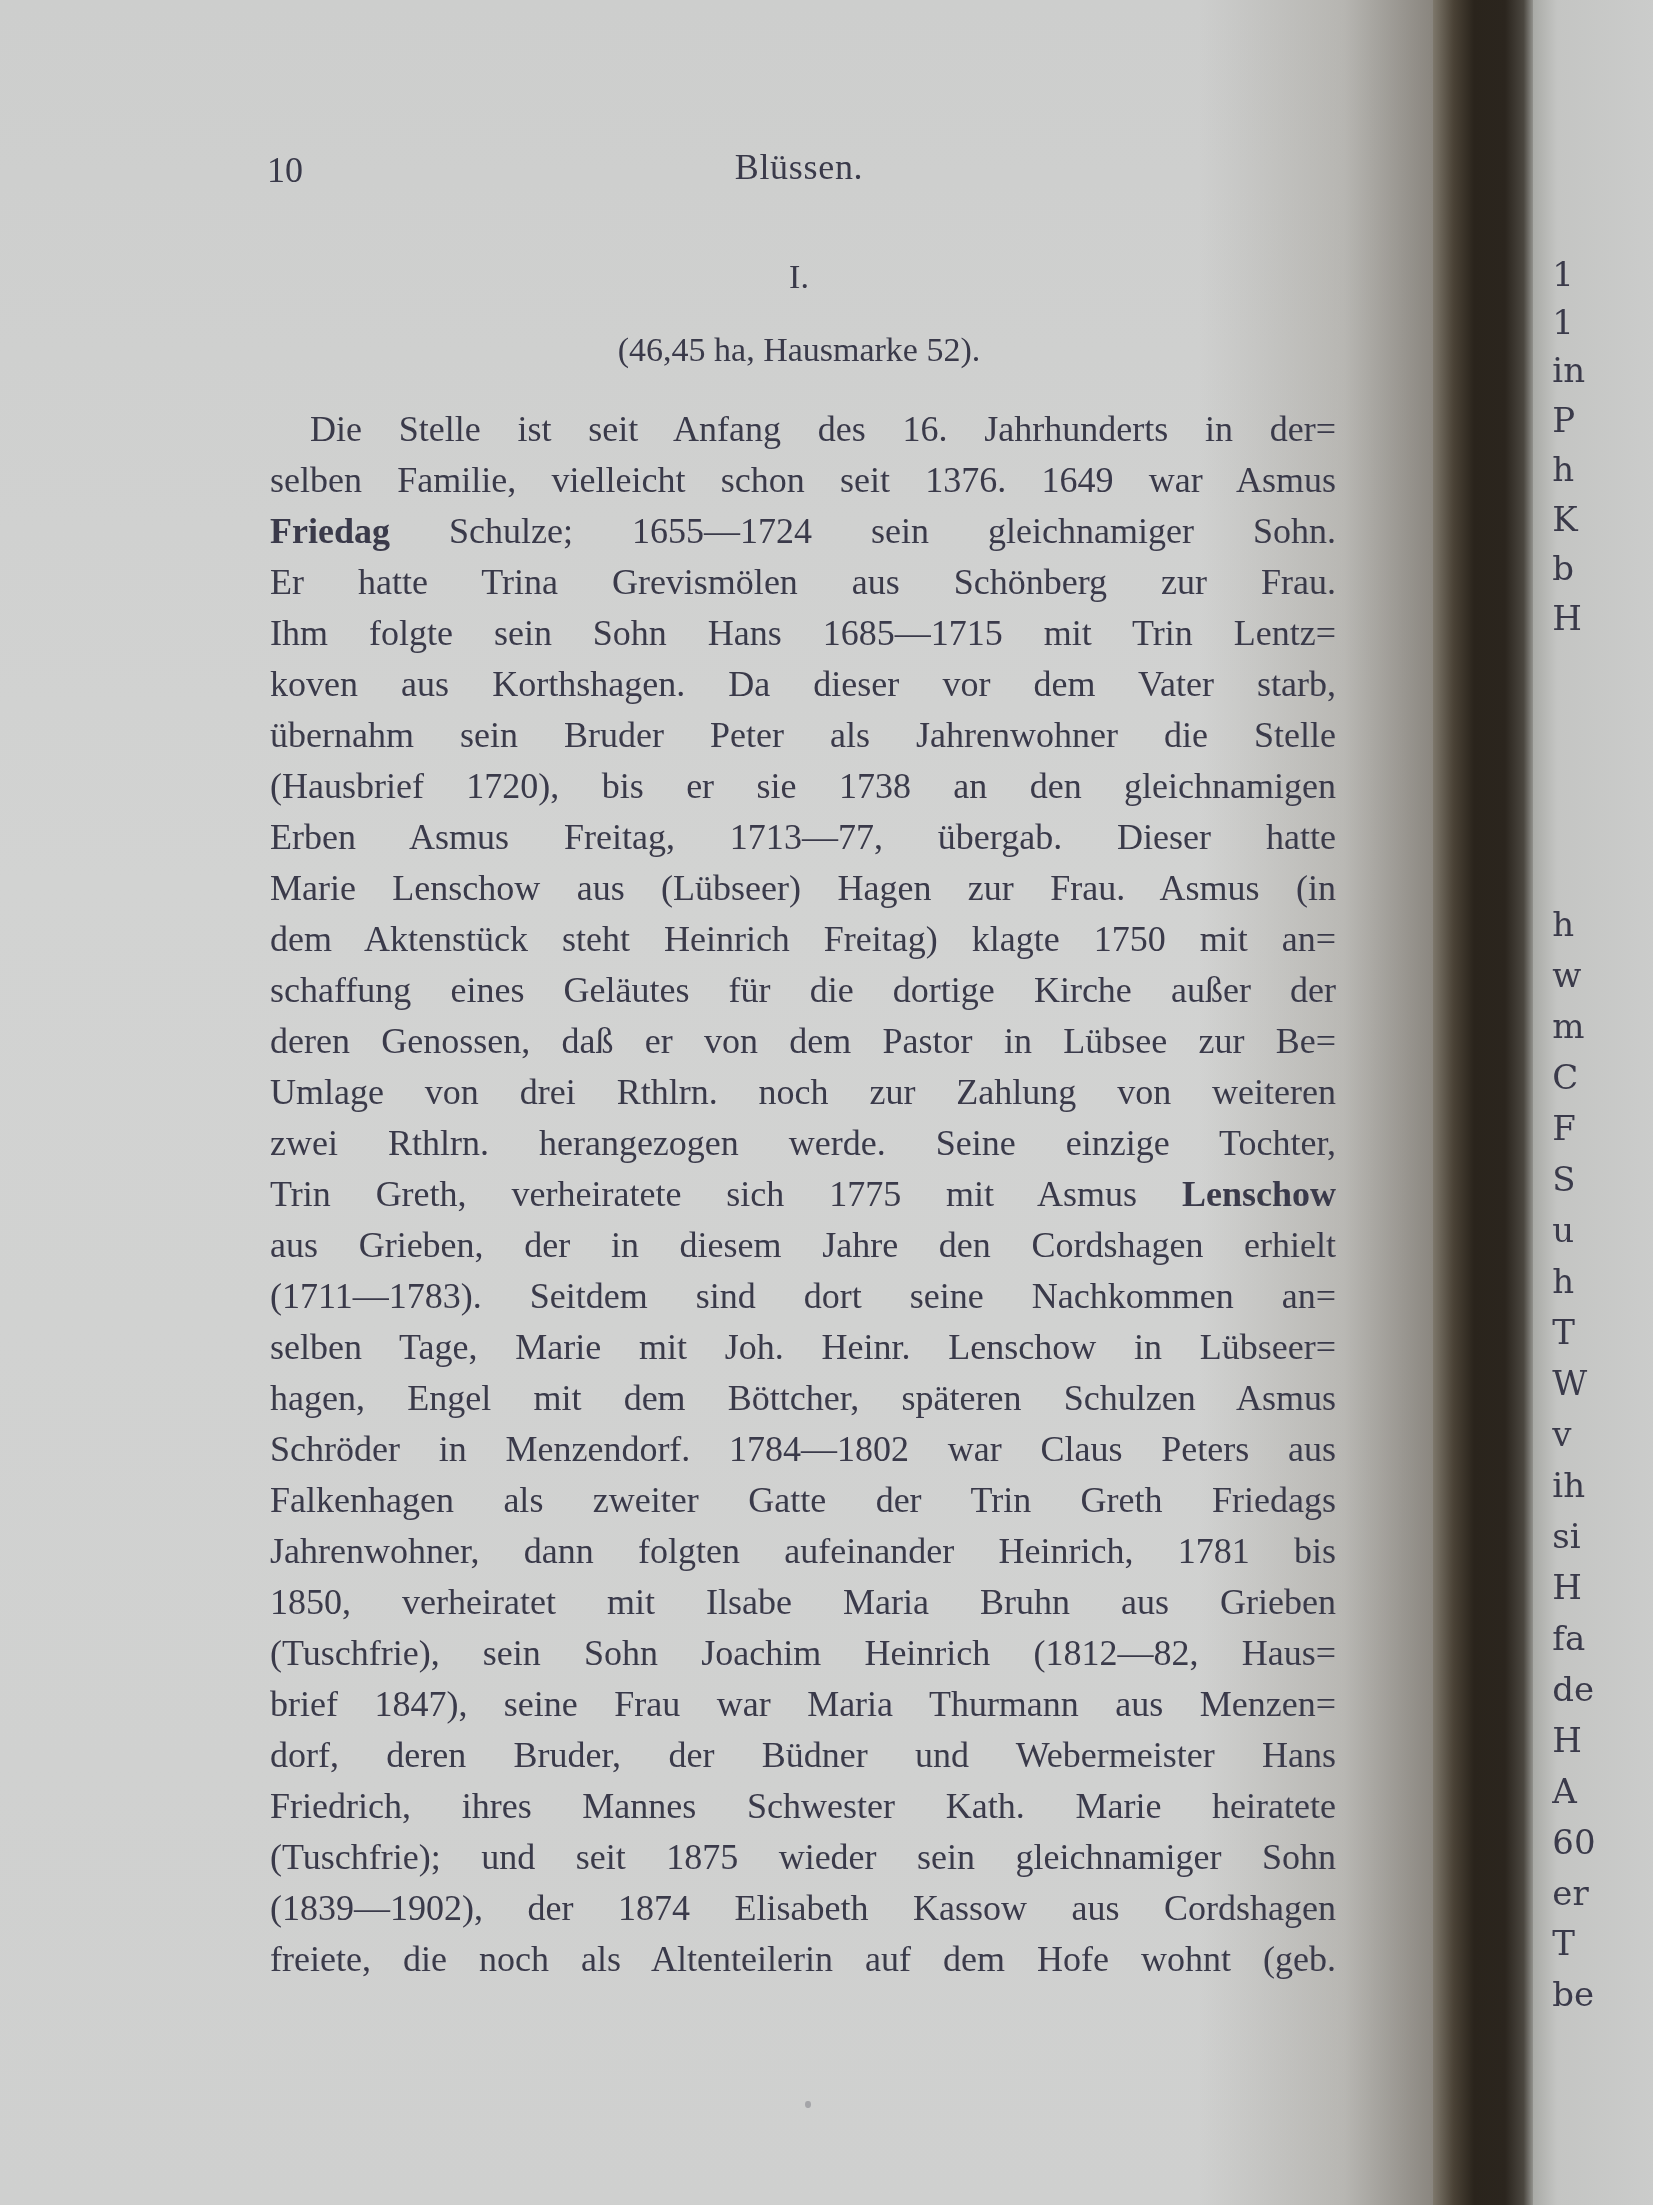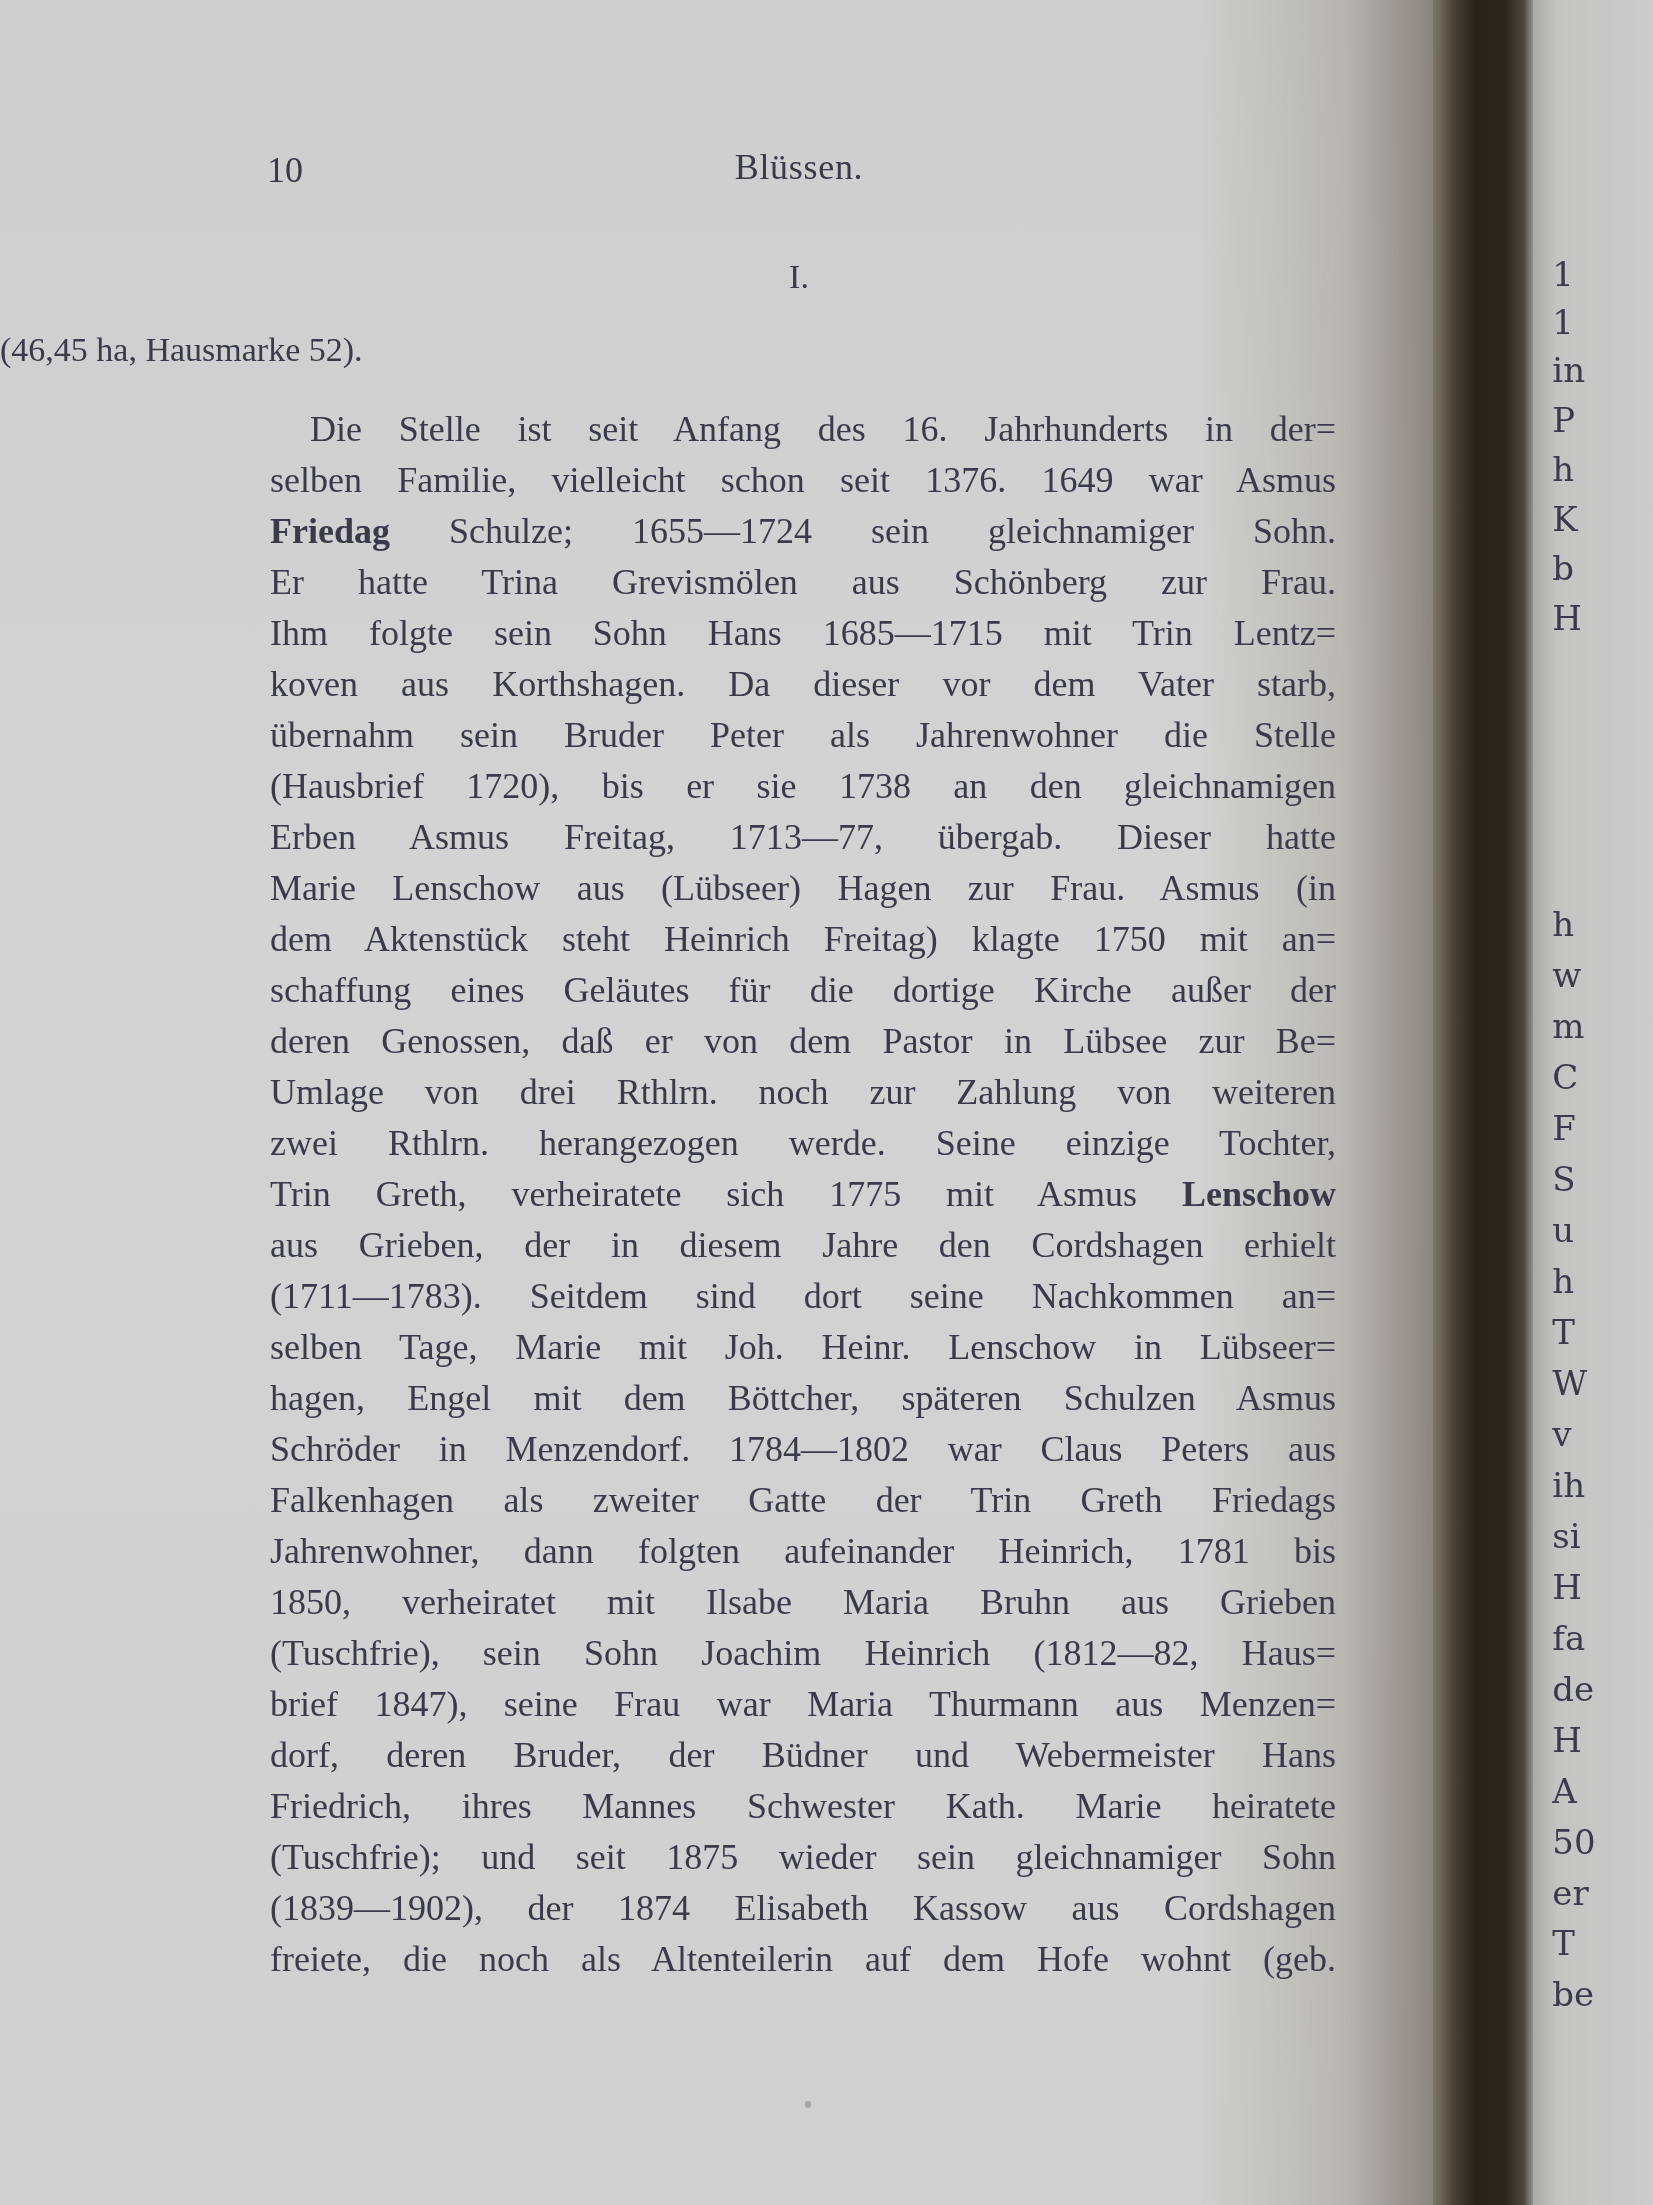--- a/index.html
+++ b/index.html
@@ -30,21 +30,21 @@
   }
   .running-head {
     position:absolute; left:0; width:1598px; top:147px; text-align:center;
     font-size:36px; line-height:41px; letter-spacing:0.7px;
   }
   .section-numeral {
     position:absolute; left:0; width:1598px; top:256px; text-align:center;
     font-size:34px; line-height:41px;
   }
   .section-subtitle {
-    position:absolute; left:0; width:1598px; top:329px; text-align:left;
+    position:absolute; left:0; width:1598px; top:329px; text-align:center;
     font-size:34px; line-height:41px;
   }
   .body-text {
     position:absolute; left:270px; top:404px; width:1066px;
   }
   .line {
     display:block; height:51px; line-height:51px; font-size:36px;
     white-space:nowrap; text-align:justify; text-align-last:justify;
     overflow:hidden;
   }
@@ -125,18 +125,18 @@
   <span class="facing-line" style="top:1312px">T</span>
   <span class="facing-line" style="top:1363px">W</span>
   <span class="facing-line" style="top:1414px">v</span>
   <span class="facing-line" style="top:1465px">ih</span>
   <span class="facing-line" style="top:1516px">si</span>
   <span class="facing-line" style="top:1567px">H</span>
   <span class="facing-line" style="top:1618px">fa</span>
   <span class="facing-line" style="top:1669px">de</span>
   <span class="facing-line" style="top:1720px">H</span>
   <span class="facing-line" style="top:1771px">A</span>
-  <span class="facing-line" style="top:1822px">50</span>
+  <span class="facing-line" style="top:1822px">60</span>
   <span class="facing-line" style="top:1873px">er</span>
   <span class="facing-line" style="top:1923px">T</span>
   <span class="facing-line" style="top:1974px">be</span>
 </div>
 
 
 </body></html>

